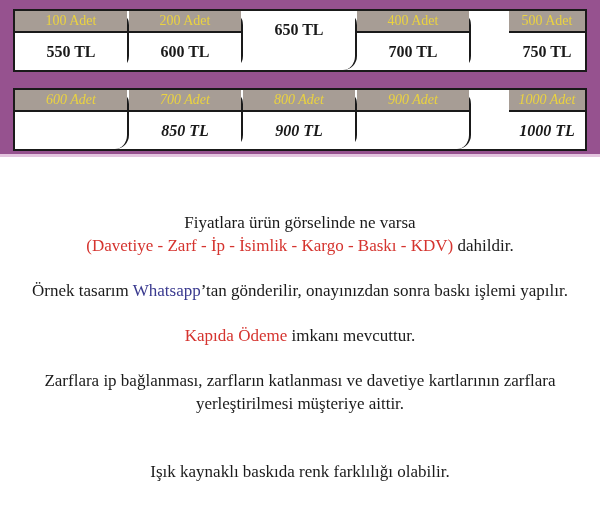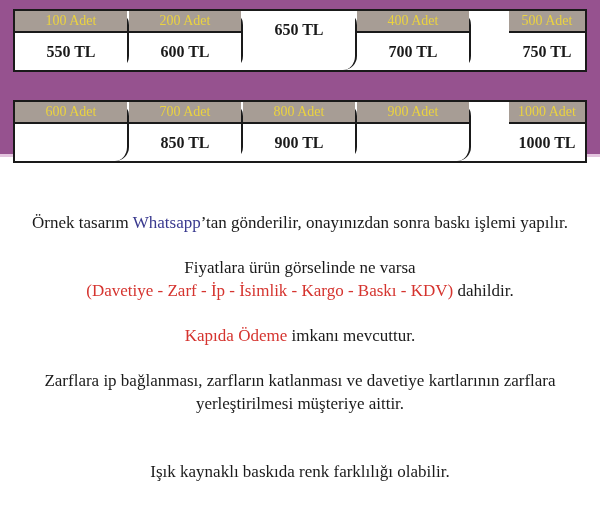--- a/index.html
+++ b/index.html
@@ -18,21 +18,21 @@
     background: var(--banner-purple, #96528F);
     border-bottom: 3px solid var(--banner-edge-pink, #E3C4DE);
   }
   .price-table {
     display: grid;
     grid-template-columns: repeat(5, 1fr);
     margin: 0 13px;
     border: 2px solid var(--table-border, #1a1a1a);
     background: #ffffff;
   }
-  .price-table + .price-table { margin-top: 28px; }
+  .price-table + .price-table { margin-top: 16px; font-style: italic; }
   .col { border-right: 2px solid var(--table-border, #1a1a1a); border-radius: 14px; }
   .col:last-child { border-right: none; padding-left: 38px; }
   .qty {
     height: 20px;
     line-height: 20px;
     text-align: center;
     font-size: 14px;
     background: var(--header-taupe, #A79D95);
     color: var(--header-yellow, #EBD33F);
     border-bottom: 2px solid var(--table-border, #1a1a1a);
@@ -105,23 +105,23 @@
     <div class="col">
       <div class="qty">1000 Adet</div>
       <div class="price">1000 TL</div>
     </div>
   </div>
 
 </div>
 
 <div class="notes">
 
+  <p><span class="ln">Fiyatlara ürün görselinde ne varsa</span><br><span class="ln"><span class="red">(Davetiye - Zarf - İp - İsimlik - Kargo - Baskı - KDV)</span><span> dahildir.</span></span></p>
+
   <p><span class="ln"><span>Örnek tasarım </span><span class="blue">Whatsapp</span><span>’tan gönderilir, onayınızdan sonra baskı işlemi yapılır.</span></span></p>
-
-  <p><span class="ln">Fiyatlara ürün görselinde ne varsa</span><br><span class="ln"><span class="red">(Davetiye - Zarf - İp - İsimlik - Kargo - Baskı - KDV)</span><span> dahildir.</span></span></p>
 
   <p><span class="ln"><span class="red">Kapıda Ödeme</span><span> imkanı mevcuttur.</span></span></p>
 
   <p><span class="ln">Zarflara ip bağlanması, zarfların katlanması ve davetiye kartlarının zarflara</span><br><span class="ln">yerleştirilmesi müşteriye aittir.</span></p>
 
   <p><br><span class="ln">Işık kaynaklı baskıda renk farklılığı olabilir.</span></p>
 
 </div>
 
 </body></html>

